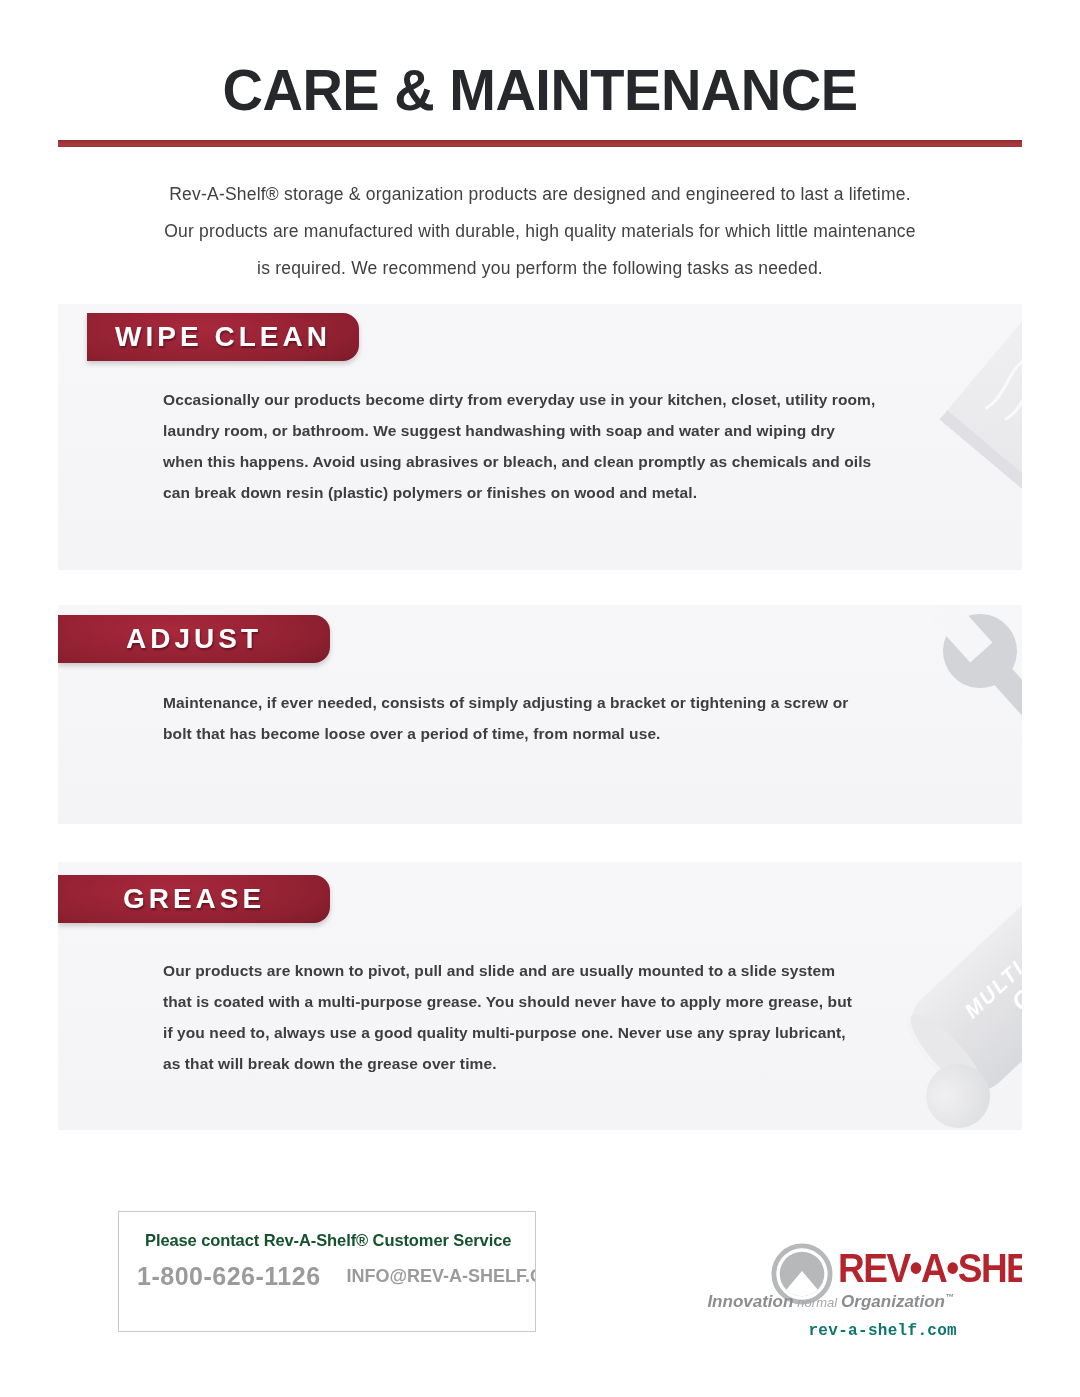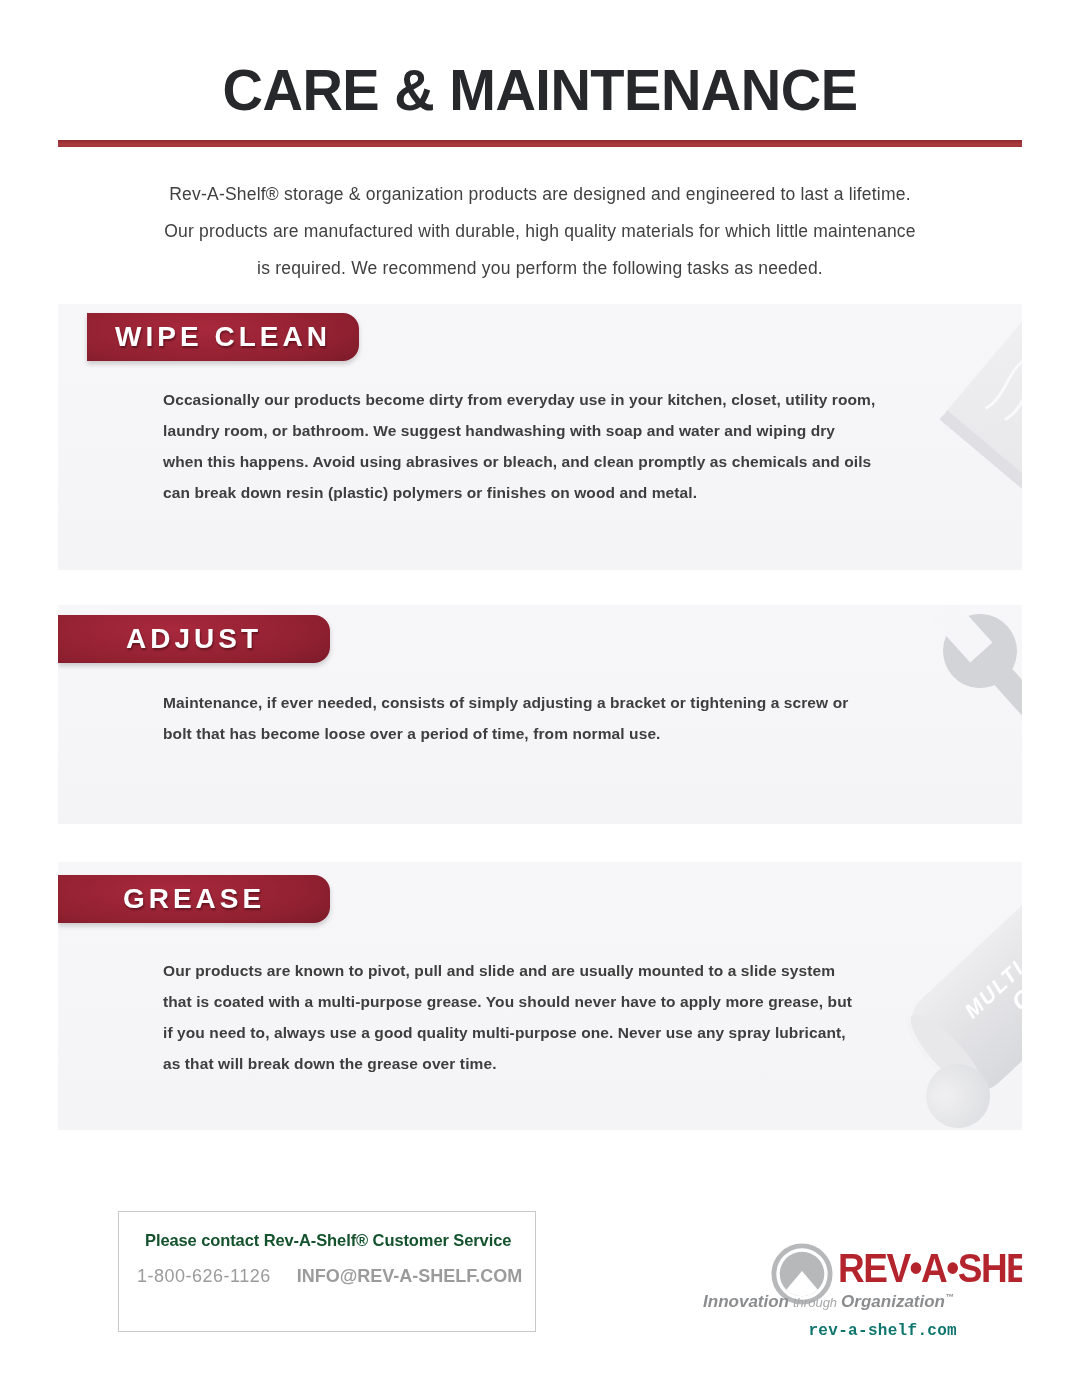--- a/index.html
+++ b/index.html
@@ -85,21 +85,21 @@
   .contact-box{
     position:absolute; left:60px; top:1211px; width:418px; height:121px;
     box-sizing:border-box; background:#ffffff; border:1px solid #c9c9c9;
     padding:15px 18px 0 18px; overflow:hidden;
   }
   .contact-line{
     font-size:16.5px; font-weight:700; color:#14532d; line-height:27px;
     letter-spacing:-0.1px; white-space:nowrap;margin-left:8px;
   }
   .contact-row{margin-top:7px; display:flex; align-items:center; white-space:nowrap;}
-  .contact-phone{font-size:18px; font-weight:400; color:#9b9b9b; letter-spacing:0.5px;}
+  .contact-phone{font-size:25px; font-weight:700; color:#9b9b9b; letter-spacing:0.5px;}
   .contact-divider{width:2px; height:30px; background:#c04a50; margin:0 13px;}
   .contact-email{font-size:18px; font-weight:700; color:#9b9b9b;}
   .logo-mark{position:absolute; left:713px; top:1243px; width:62px; height:62px;}
   .logo-word{
     position:absolute; left:780px; top:1246px;
     font-size:37px; font-weight:800; color:#b3242c; letter-spacing:-1.5px;
     transform:scaleY(1.1); transform-origin:top left; white-space:nowrap;
   }
   .logo-word .reg{font-size:12px; vertical-align:super; letter-spacing:0;}
   .logo-tagline{
@@ -186,16 +186,16 @@
     <defs>
         <clipPath id="discClip">
           <circle cx="32" cy="32" r="23"></circle>
         </clipPath>
       </defs>
     <circle cx="32" cy="32" r="29" fill="none" stroke="#b7b8ba" stroke-width="5"></circle>
     <circle cx="32" cy="32" r="23" fill="#b7b8ba"></circle>
     <path d="M10 55 L32 29 L54 55 Z" fill="#ffffff" clip-path="url(#discClip)"></path>
   </svg>
   <div class="logo-word"><span>REV•A•SHELF</span><span class="reg">®</span></div>
-  <div class="logo-tagline"><span>Innovation</span><span class="through">through</span><span>Organization</span><span class="tm">™</span></div>
+  <div class="logo-tagline"><span>Innovation</span><span class="through">normal</span><span>Organization</span><span class="tm">™</span></div>
   <div class="website">rev-a-shelf.com</div>
 
 </div>
 
 </body></html>

